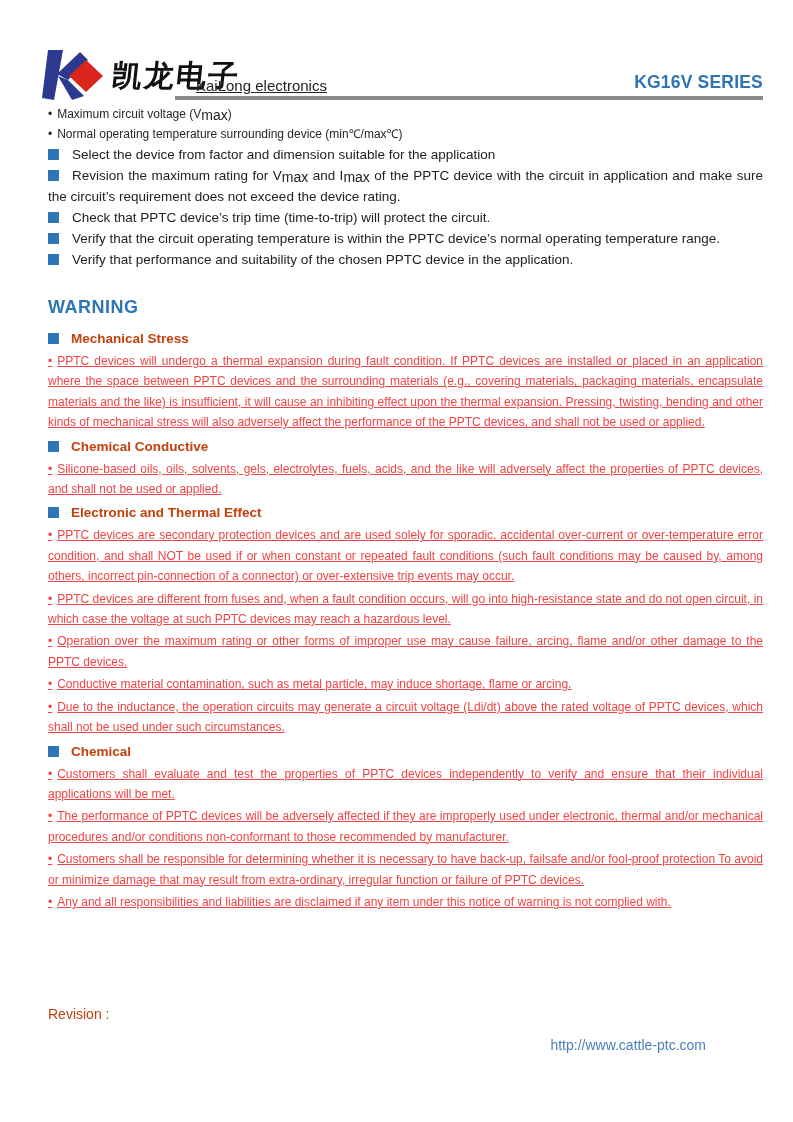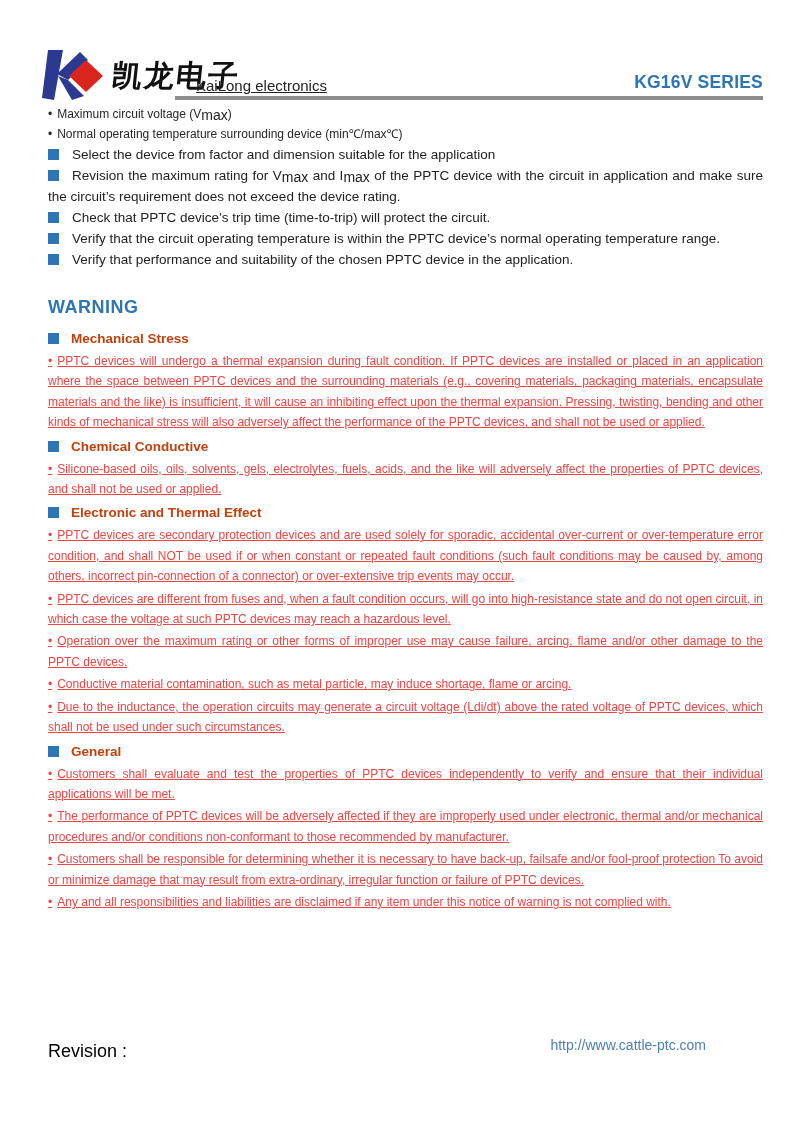--- a/index.html
+++ b/index.html
@@ -46,22 +46,22 @@
     line-height: 26px;
   }
   .sec-heading { font-size: 13.5px; line-height: 21px; margin: 3px 0 2px; color: #c2410c; }
   .sec-heading .sq { margin-right: 12px; }
   .para {
     font-size: 12px; line-height: 20.4px; margin: 0 0 2px;
     text-align: justify; color: #ef4444; text-decoration: underline;
   }
   
   .footer-revision {
-    position: absolute; left: 48px; top: 1041px;
-    font-size: 18px; color: #000000;
+    position: absolute; left: 48px; top: 1006px;
+    font-size: 14px; color: #c2410c;
   }
   .footer-url {
     position: absolute; right: 87px; top: 1037px;
     font-size: 14px; color: #4a7ebb; text-decoration: none;
   }
 </style>
 </head>
 <body>
 
 <div class="header">
@@ -96,21 +96,21 @@
   <h2 class="sec-heading"><span class="sq"></span><span>Chemical Conductive</span></h2>
   <p class="para"><span class="dot">•</span><span>Silicone-based oils, oils, solvents, gels, electrolytes, fuels, acids, and the like will adversely affect the properties of PPTC devices, and shall not be used or applied.</span></p>
 
   <h2 class="sec-heading"><span class="sq"></span><span>Electronic and Thermal Effect</span></h2>
   <p class="para"><span class="dot">•</span><span>PPTC devices are secondary protection devices and are used solely for sporadic, accidental over-current or over-temperature error condition, and shall NOT be used if or when constant or repeated fault conditions (such fault conditions may be caused by, among others, incorrect pin-connection of a connector) or over-extensive trip events may occur.</span></p>
   <p class="para"><span class="dot">•</span><span>PPTC devices are different from fuses and, when a fault condition occurs, will go into high-resistance state and do not open circuit, in which case the voltage at such PPTC devices may reach a hazardous level.</span></p>
   <p class="para"><span class="dot">•</span><span>Operation over the maximum rating or other forms of improper use may cause failure, arcing, flame and/or other damage to the PPTC devices.</span></p>
   <p class="para"><span class="dot">•</span><span>Conductive material contamination, such as metal particle, may induce shortage, flame or arcing.</span></p>
   <p class="para"><span class="dot">•</span><span>Due to the inductance, the operation circuits may generate a circuit voltage (Ldi/dt) above the rated voltage of PPTC devices, which shall not be used under such circumstances.</span></p>
 
-  <h2 class="sec-heading"><span class="sq"></span><span>General</span></h2>
+  <h2 class="sec-heading"><span class="sq"></span><span>Chemical</span></h2>
   <p class="para"><span class="dot">•</span><span>Customers shall evaluate and test the properties of PPTC devices independently to verify and ensure that their individual applications will be met.</span></p>
   <p class="para"><span class="dot">•</span><span>The performance of PPTC devices will be adversely affected if they are improperly used under electronic, thermal and/or mechanical procedures and/or conditions non-conformant to those recommended by manufacturer.</span></p>
   <p class="para"><span class="dot">•</span><span>Customers shall be responsible for determining whether it is necessary to have back-up, failsafe and/or fool-proof protection To avoid or minimize damage that may result from extra-ordinary, irregular function or failure of PPTC devices.</span></p>
   <p class="para"><span class="dot">•</span><span>Any and all responsibilities and liabilities are disclaimed if any item under this notice of warning is not complied with.</span></p>
 
 </div>
 
 <div class="footer-revision">Revision :</div>
 <a class="footer-url" href="#">http://www.cattle-ptc.com</a>
 

